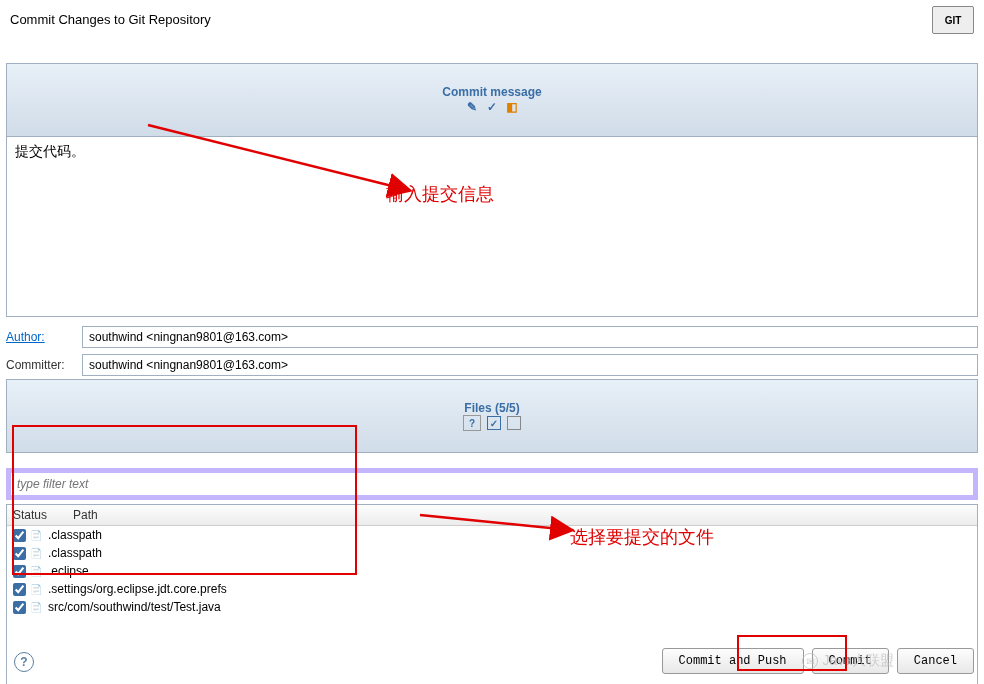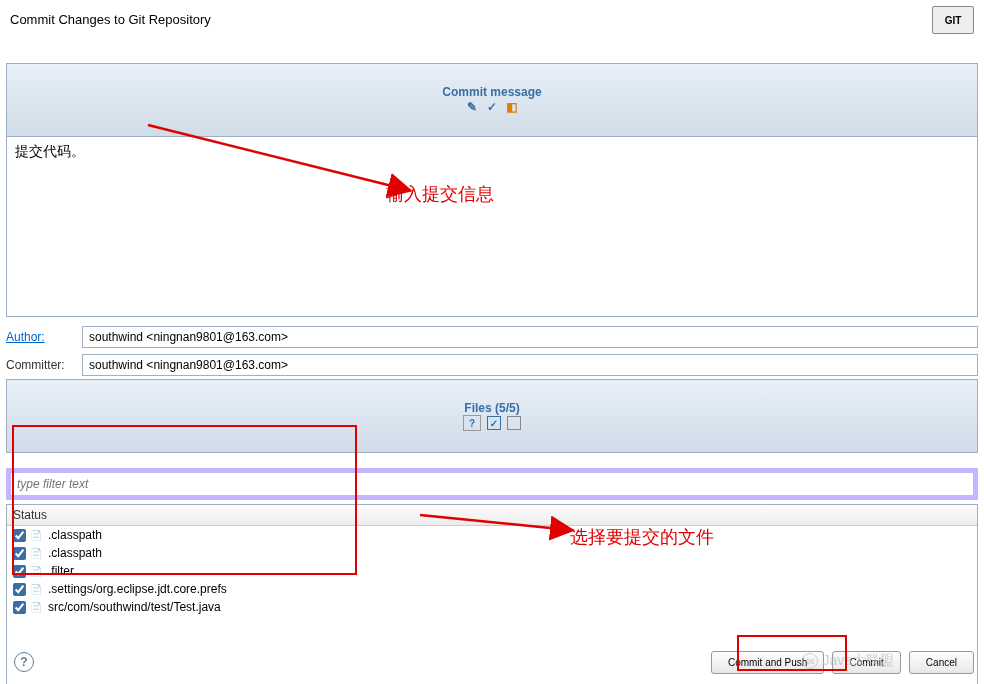--- a/index.html
+++ b/index.html
@@ -148,23 +148,23 @@
       right: 10px;
       display: flex;
       gap: 8px;
       align-items: center;
     }
     .btn {
       padding: 5px 16px;
       background: linear-gradient(#fdfdfd, #e8e8e8);
       border: 1px solid #999;
       border-radius: 3px;
-      font-size: 10px;
+      font-size: 12px;
       cursor: pointer;
-      font-family: Liberation Sans, sans-serif;
+      font-family: Liberation Mono, monospace;
     }
     .btn-commit {
       position: relative;
     }
     .help-circle {
       position: absolute;
       bottom: 12px;
       left: 14px;
       width: 20px; height: 20px;
       border: 1.5px solid #5a7fa0;
@@ -242,36 +242,37 @@
   <div class="files-toolbar-right">
     <span class="help-btn">?</span>
     <span class="checkbox-tool">✓</span>
     <span class="checkbox-tool" style="color:#888;border-color:#888;"></span>
   </div>
 </div>
 <input class="filter-input" placeholder="type filter text" style="">
 <div class="files-table">
   <div class="table-header">
     <span class="col-status">Status</span>
+    <span class="col-path">Path</span>
   </div>
   <div id="file-rows">
       <div class="file-row">
         <input type="checkbox" class="file-checkbox" checked="" style="">
         <span class="file-icon" style="filter: grayscale(0.4);">📄</span>
         <span>.classpath</span>
       </div>
       <div class="file-row">
         <input type="checkbox" class="file-checkbox" checked="" style="">
         <span class="file-icon" style="filter: grayscale(0.4);">📄</span>
         <span>.classpath</span>
       </div>
       <div class="file-row">
         <input type="checkbox" class="file-checkbox" checked="" style="">
         <span class="file-icon" style="filter: grayscale(0.4);">📄</span>
-        <span>.filter</span>
+        <span>.eclipse</span>
       </div>
       <div class="file-row">
         <input type="checkbox" class="file-checkbox" checked="" style="">
         <span class="file-icon" style="filter: grayscale(0.4);">📄</span>
         <span>.settings/org.eclipse.jdt.core.prefs</span>
       </div>
       <div class="file-row">
         <input type="checkbox" class="file-checkbox" checked="" style="">
         <span class="file-icon" style="filter: grayscale(0.4);">📄</span>
         <span>src/com/southwind/test/Test.java</span>

